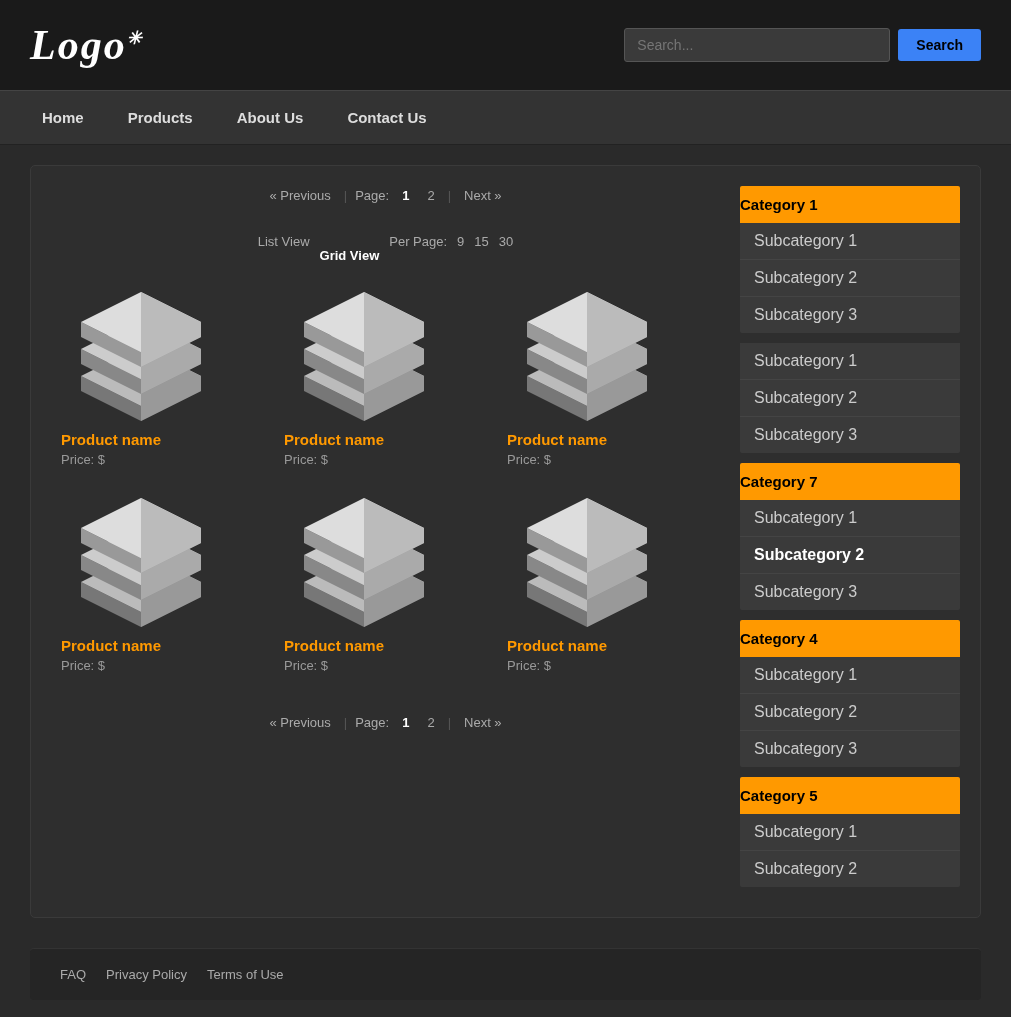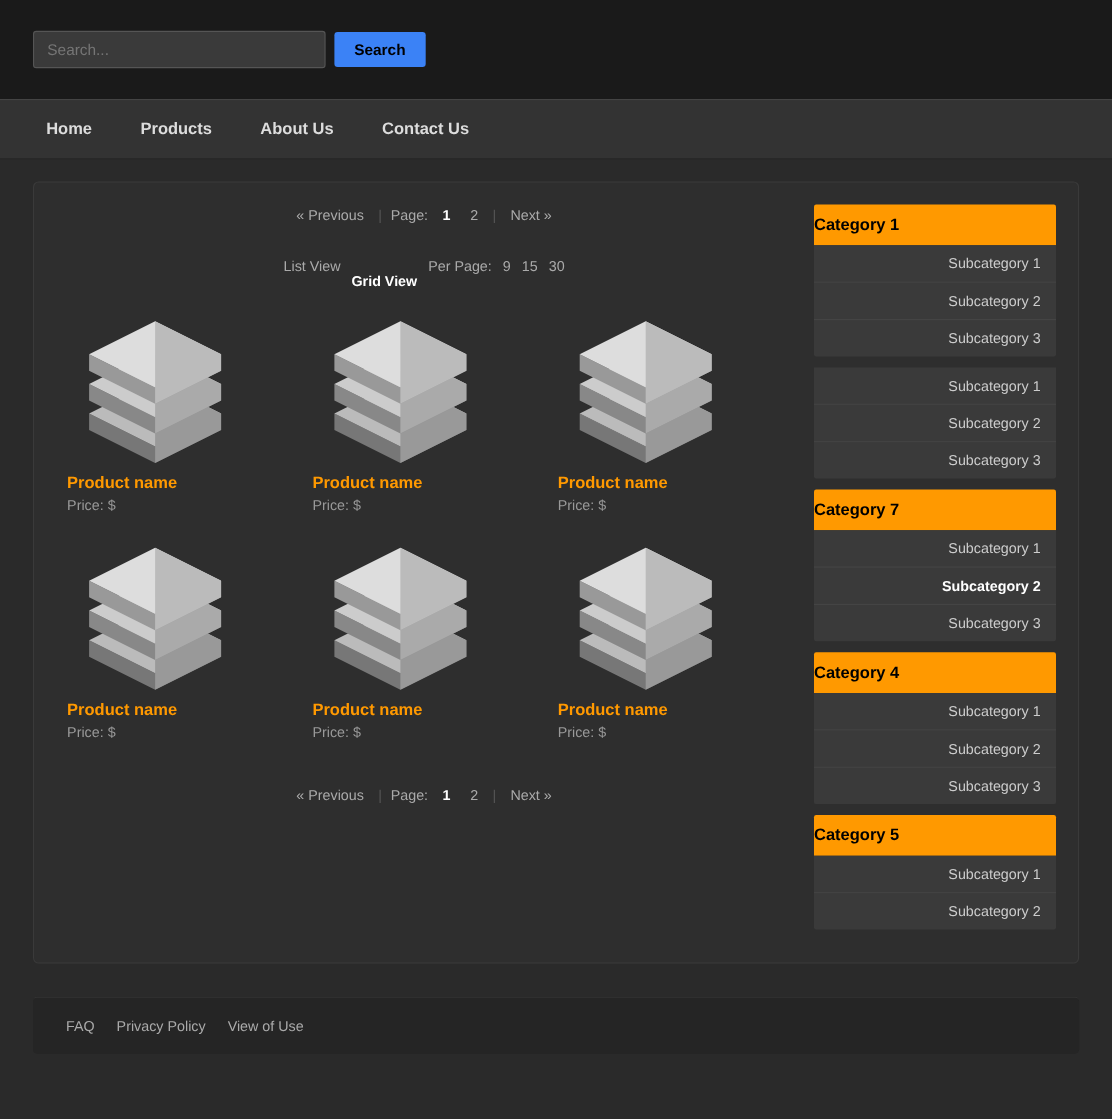--- a/index.html
+++ b/index.html
@@ -173,25 +173,24 @@
       border-radius: 2px 2px 0 0;
       cursor: pointer;
     }
     .cat-body {
       background: #3a3a3a;
       margin-bottom: 10px;
       border-radius: 0 0 2px 2px;
     }
     .subcat-item {
       color: #ccc;
-      font-size: 13px;
+      font-size: 16px;
       padding: 9px 14px;
       cursor: pointer;
       border-bottom: 1px solid #444;
-      text-align: right;
     }
     .subcat-item:last-child { border-bottom: none; }
     .subcat-item.active { color: #fff; font-weight: bold; }
 
     
     #footer {
       background: #252525;
       padding: 18px 30px;
       margin-top: 10px;
       border-top: 1px solid #333;
@@ -207,20 +206,23 @@
     }
     .footer-link {
       cursor: pointer;
       color: #aaa;
     }
   </style>
 </head>
 <body>
 
 <div id="header">
+  <div id="logo-area">
+    <span>Logo</span><span id="logo-star">✳</span>
+  </div>
   <div id="search-area">
     <input id="search-input" type="text" placeholder="Search..." style="">
     <button id="search-button">Search</button>
   </div>
 </div>
 
 <div id="nav">
   <div class="nav-item">Home</div>
   <div class="nav-item">Products</div>
   <div class="nav-item">About Us</div>
@@ -434,15 +436,15 @@
       </div>
 
     </div>
   </div>
 </div>
 
 <div id="footer">
   <div class="footer-links">
     <span class="footer-link">FAQ</span>
     <span class="footer-link">Privacy Policy</span>
-    <span class="footer-link">View of Use</span>
+    <span class="footer-link">Terms of Use</span>
   </div>
 </div>
 
 </body></html>

